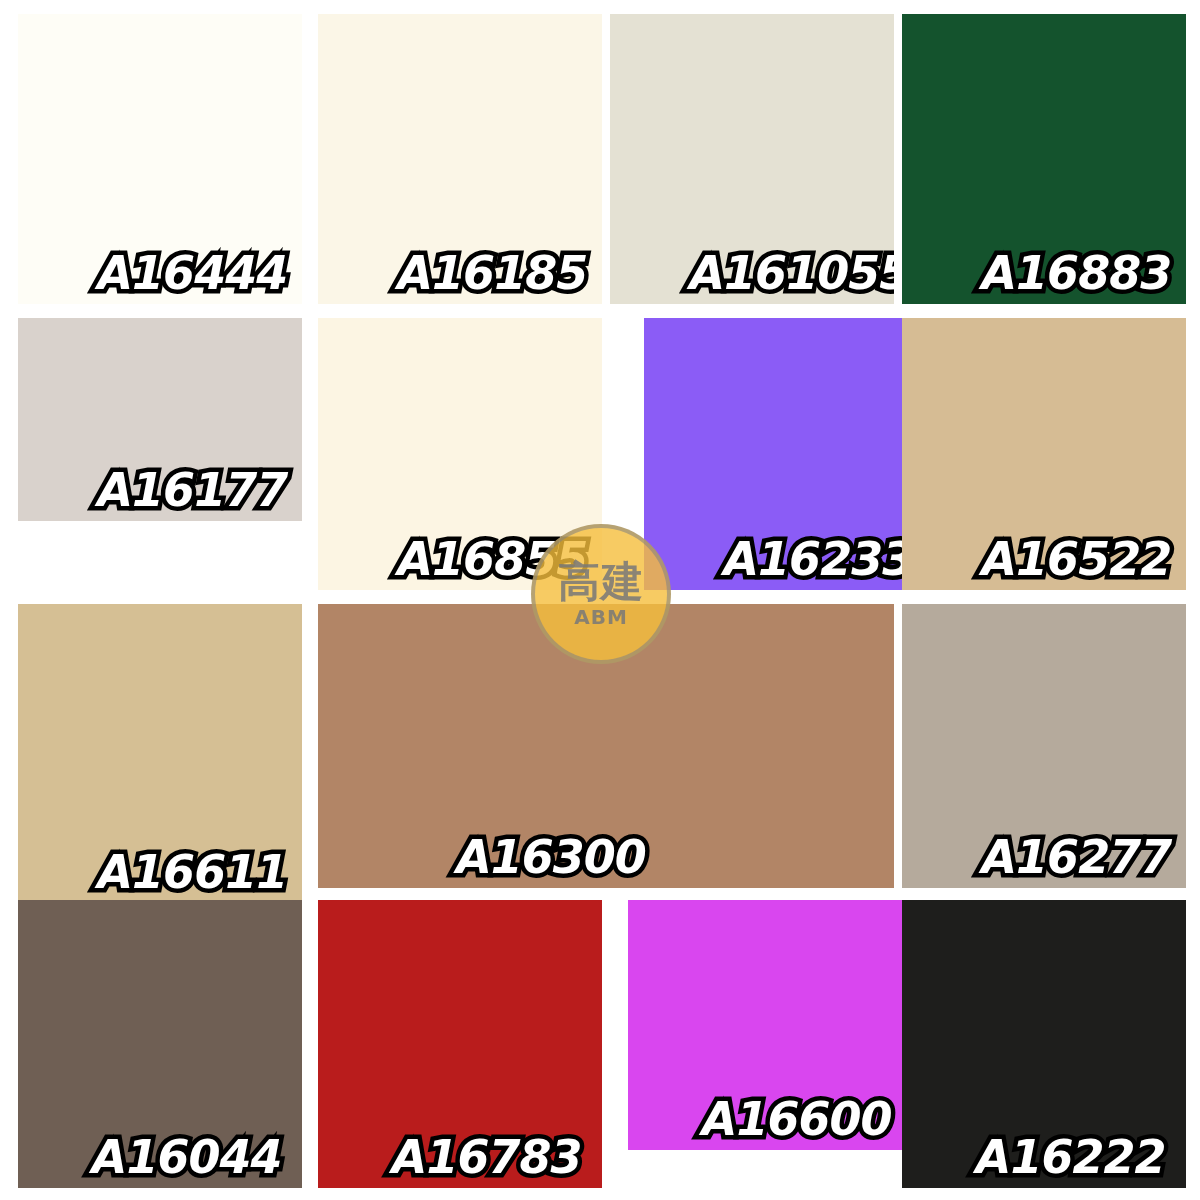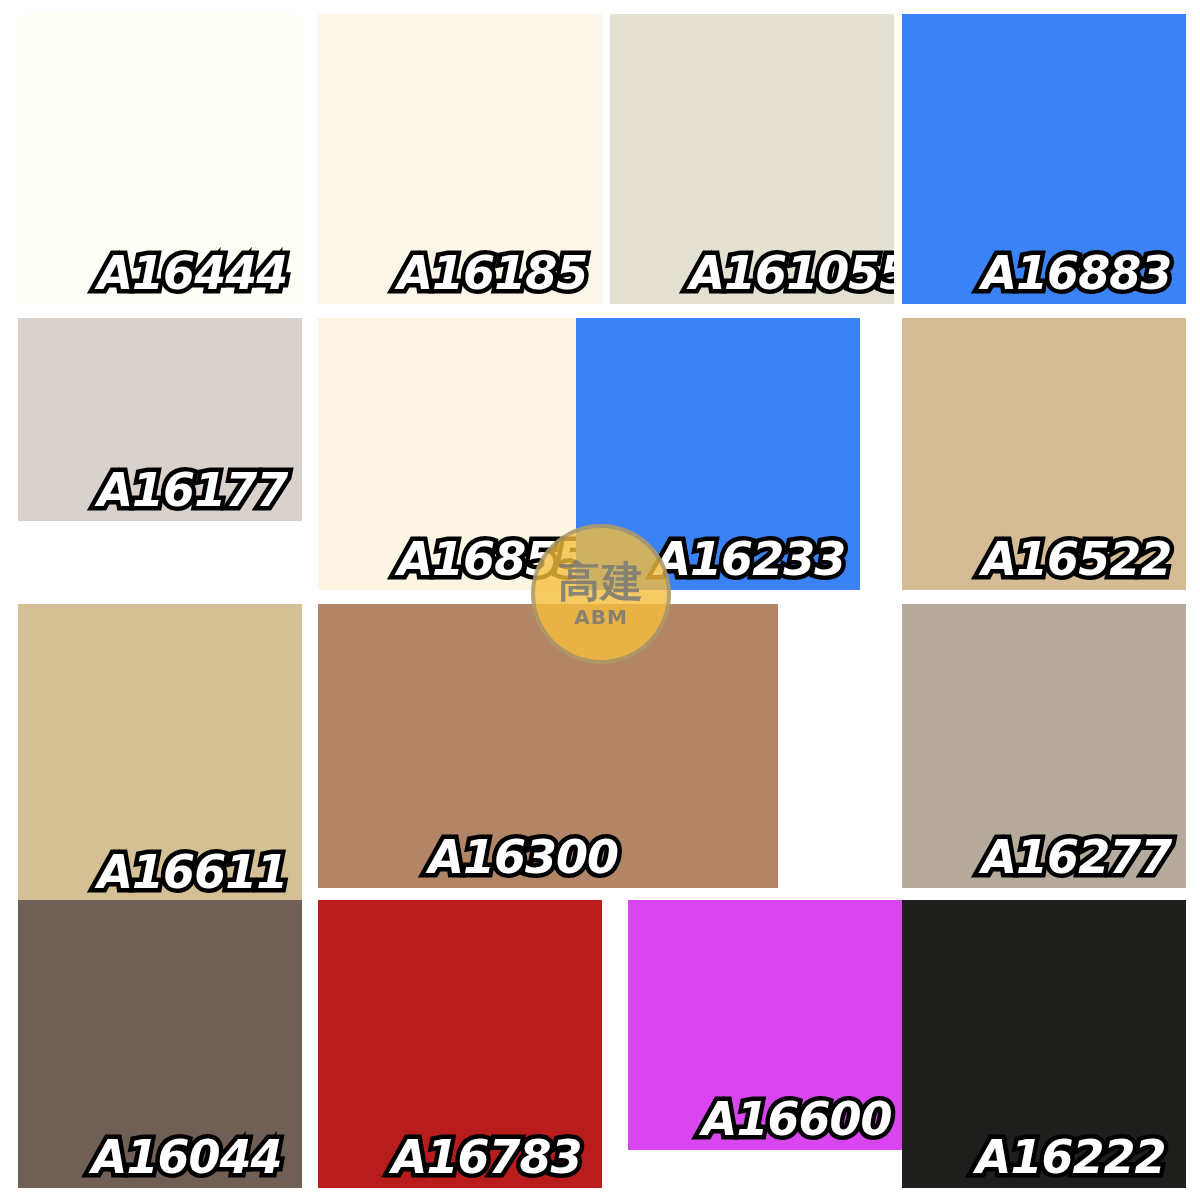--- a/index.html
+++ b/index.html
@@ -78,39 +78,39 @@
   <div id="swatch-layer">
       <div class="swatch" style="left: 18px; top: 14px; width: 284px; height: 290px; background: rgb(254, 253, 246);">
         <div class="label">A16444</div>
       </div>
       <div class="swatch" style="left: 318px; top: 14px; width: 284px; height: 290px; background: rgb(251, 246, 231);">
         <div class="label">A16185</div>
       </div>
       <div class="swatch" style="left: 610px; top: 14px; width: 284px; height: 290px; background: rgb(228, 225, 211);">
         <div class="label">A161055</div>
       </div>
-      <div class="swatch" style="left: 902px; top: 14px; width: 284px; height: 290px; background: #3b82f6;">
+      <div class="swatch" style="left: 902px; top: 14px; width: 284px; height: 290px; background: #14532d;">
         <div class="label">A16883</div>
       </div>
       <div class="swatch" style="left: 18px; top: 318px; width: 284px; height: 203px; background: rgb(217, 210, 204);">
         <div class="label">A16177</div>
       </div>
       <div class="swatch" style="left: 318px; top: 318px; width: 284px; height: 272px; background: rgb(252, 245, 227);">
         <div class="label">A16855</div>
       </div>
-      <div class="swatch" style="left: 576px; top: 318px; width: 284px; height: 272px; background: #3b82f6;">
+      <div class="swatch" style="left: 644px; top: 318px; width: 284px; height: 272px; background: #8b5cf6;">
         <div class="label">A16233</div>
       </div>
       <div class="swatch" style="left: 902px; top: 318px; width: 284px; height: 272px; background: rgb(214, 188, 148);">
         <div class="label">A16522</div>
       </div>
       <div class="swatch" style="left: 18px; top: 604px; width: 284px; height: 299px; background: rgb(213, 191, 148);">
         <div class="label">A16611</div>
       </div>
-      <div class="swatch wide" style="left: 318px; top: 604px; width: 460px; height: 284px; background: rgb(178, 133, 102);">
+      <div class="swatch wide" style="left: 318px; top: 604px; width: 576px; height: 284px; background: rgb(178, 133, 102);">
         <div class="label">A16300</div>
       </div>
       <div class="swatch" style="left: 902px; top: 604px; width: 284px; height: 284px; background: rgb(181, 170, 156);">
         <div class="label">A16277</div>
       </div>
       <div class="swatch r4" style="left: 18px; top: 900px; width: 284px; height: 288px; background: rgb(111, 95, 84); padding-left: 16px;">
         <div class="label">A16044</div>
       </div>
       <div class="swatch r4" style="left: 318px; top: 900px; width: 284px; height: 288px; background: #b91c1c;">
         <div class="label">A16783</div>

